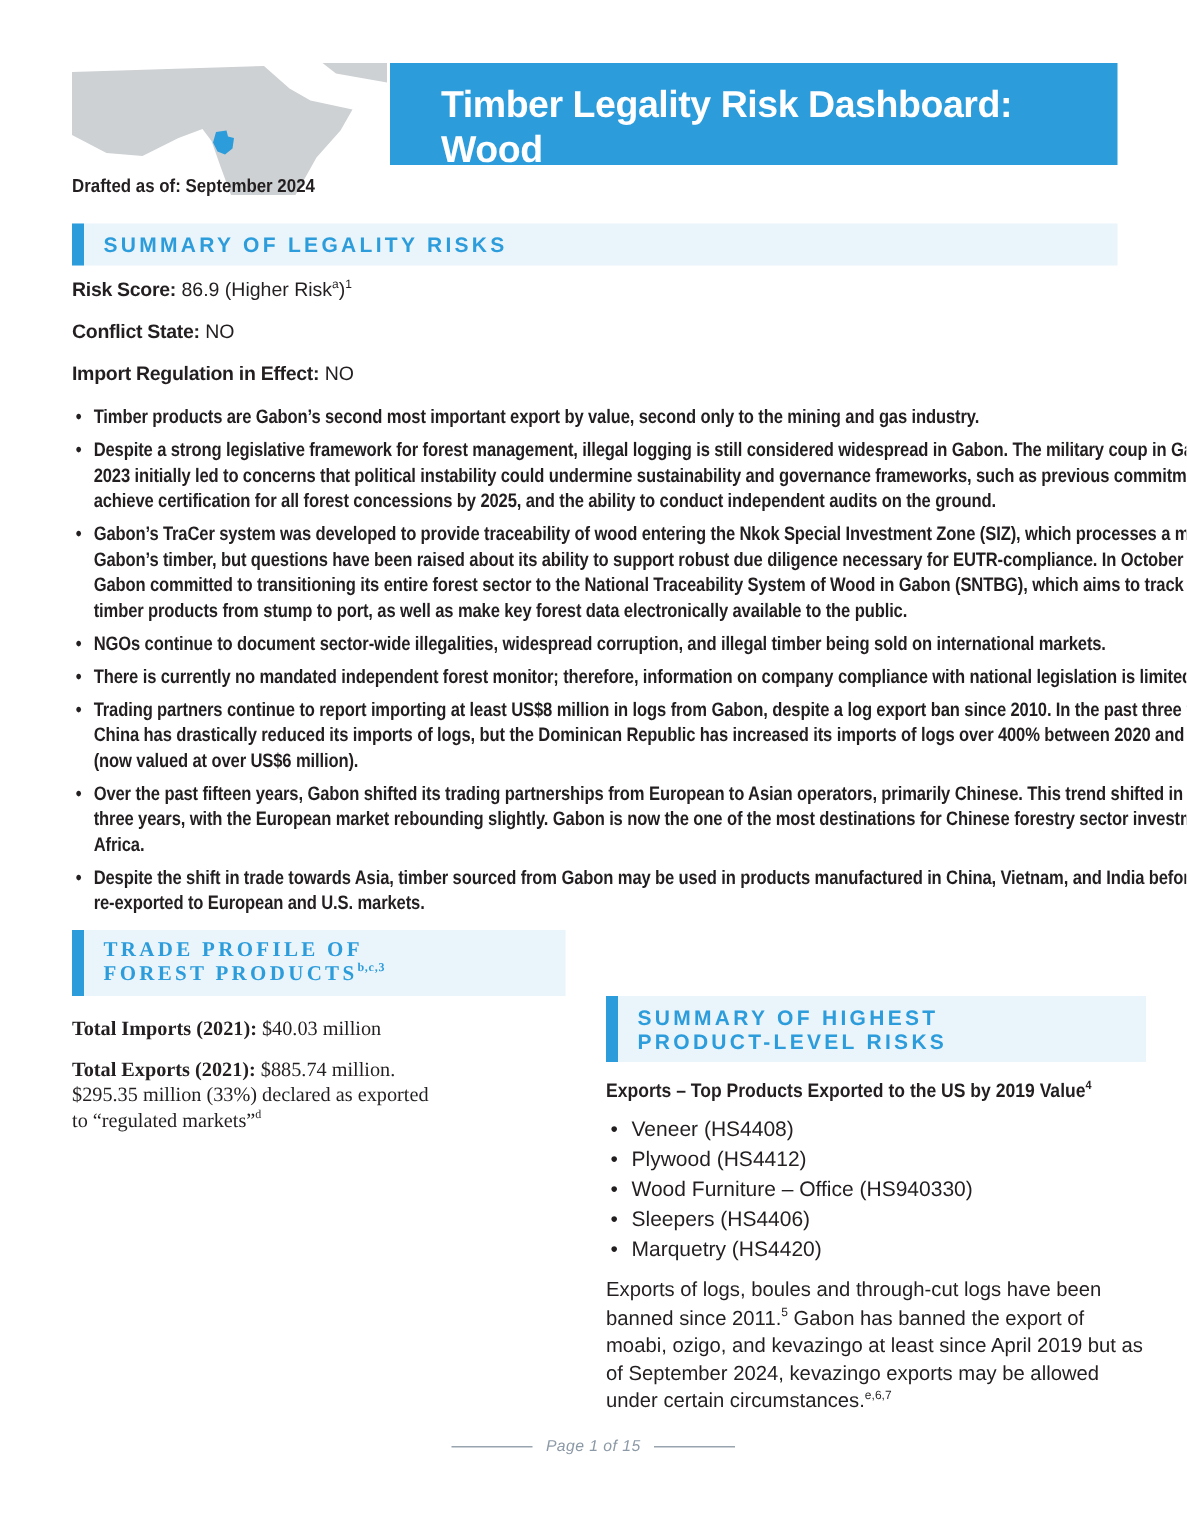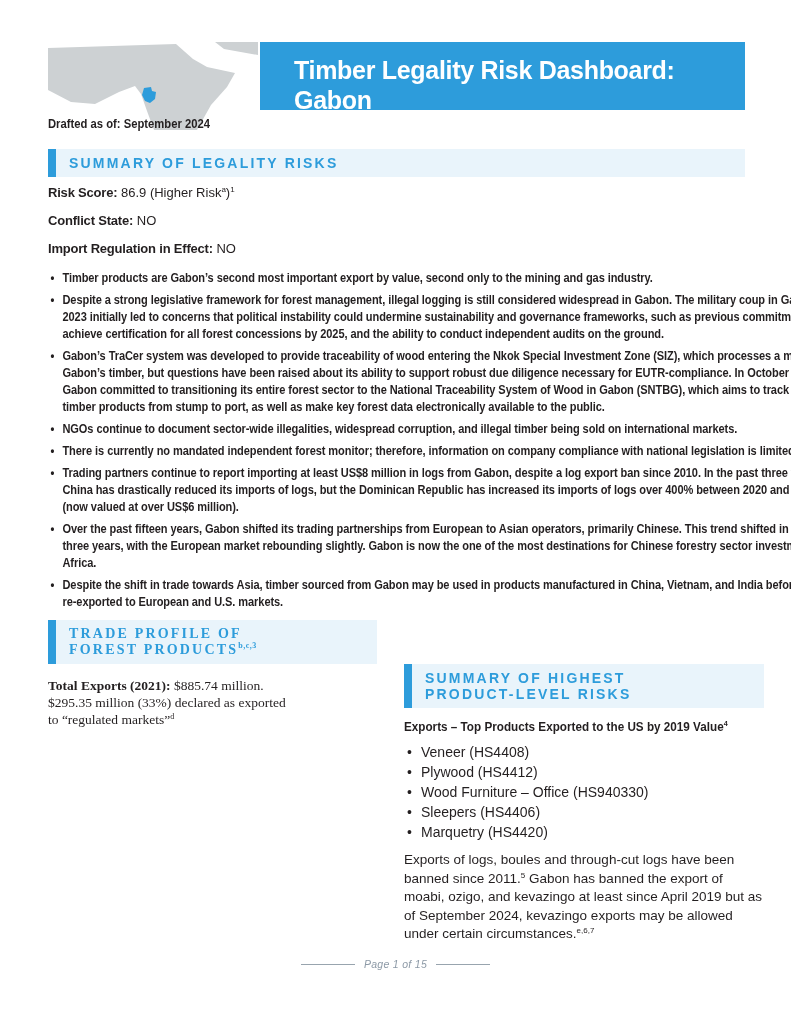--- a/index.html
+++ b/index.html
@@ -118,21 +118,21 @@
       <svg viewBox="0 0 210 88" preserveAspectRatio="none">
         <rect x="0" y="0" width="210" height="88" fill="#ffffff"></rect>
         <path fill="#CDD1D3" d="M0,6 L128,2 L145,17 L159,25 L187,31 L179,45 L163,63 L149,88 L106,88 L99,69 L93,52 L87,44 L71,50 L47,62 L23,60 L0,48 Z"></path>
         <path fill="#CDD1D3" d="M167,0 L210,0 L210,13 L176,7 Z"></path>
         <path fill="#2D9CDB" d="M96,46 L103,45 L104,49 L108,50 L107,57 L102,61 L97,59 L94,53 Z"></path>
       </svg>
     </div>
     <div class="titlebox">
       <div class="title">
         <span>Timber Legality Risk Dashboard:</span><br>
-        <span>Gabon</span>
+        <span>Wood</span>
       </div>
     </div>
   </div>
   <div class="drafted condense-sm">Drafted as of: September 2024</div>
 
   <div class="band">
     <span>SUMMARY OF LEGALITY RISKS</span>
   </div>
 
   <div class="facts">
@@ -153,20 +153,21 @@
   </ul>
 
   <div class="columns">
 
     <div class="col-left">
       <div class="band col-band">
         <span>TRADE PROFILE OF</span><br>
         <span>FOREST PRODUCTS</span><sup>b,c,3</sup>
       </div>
       <div class="col-facts">
+        <p class="fact-line gap"><b>Total Imports (2021):</b> <span>$40.03 million</span></p>
         <p class="fact-line"><b>Total Exports (2021):</b> <span>$885.74 million.</span></p>
         <p class="note"><span>$295.35 million (33%) declared as exported to “regulated markets”</span><sup>d</sup></p>
       </div>
     </div>
 
     <div class="col-right">
       <div class="band col-band">
         <span>SUMMARY OF HIGHEST</span><br>
         <span>PRODUCT-LEVEL RISKS</span>
       </div>

